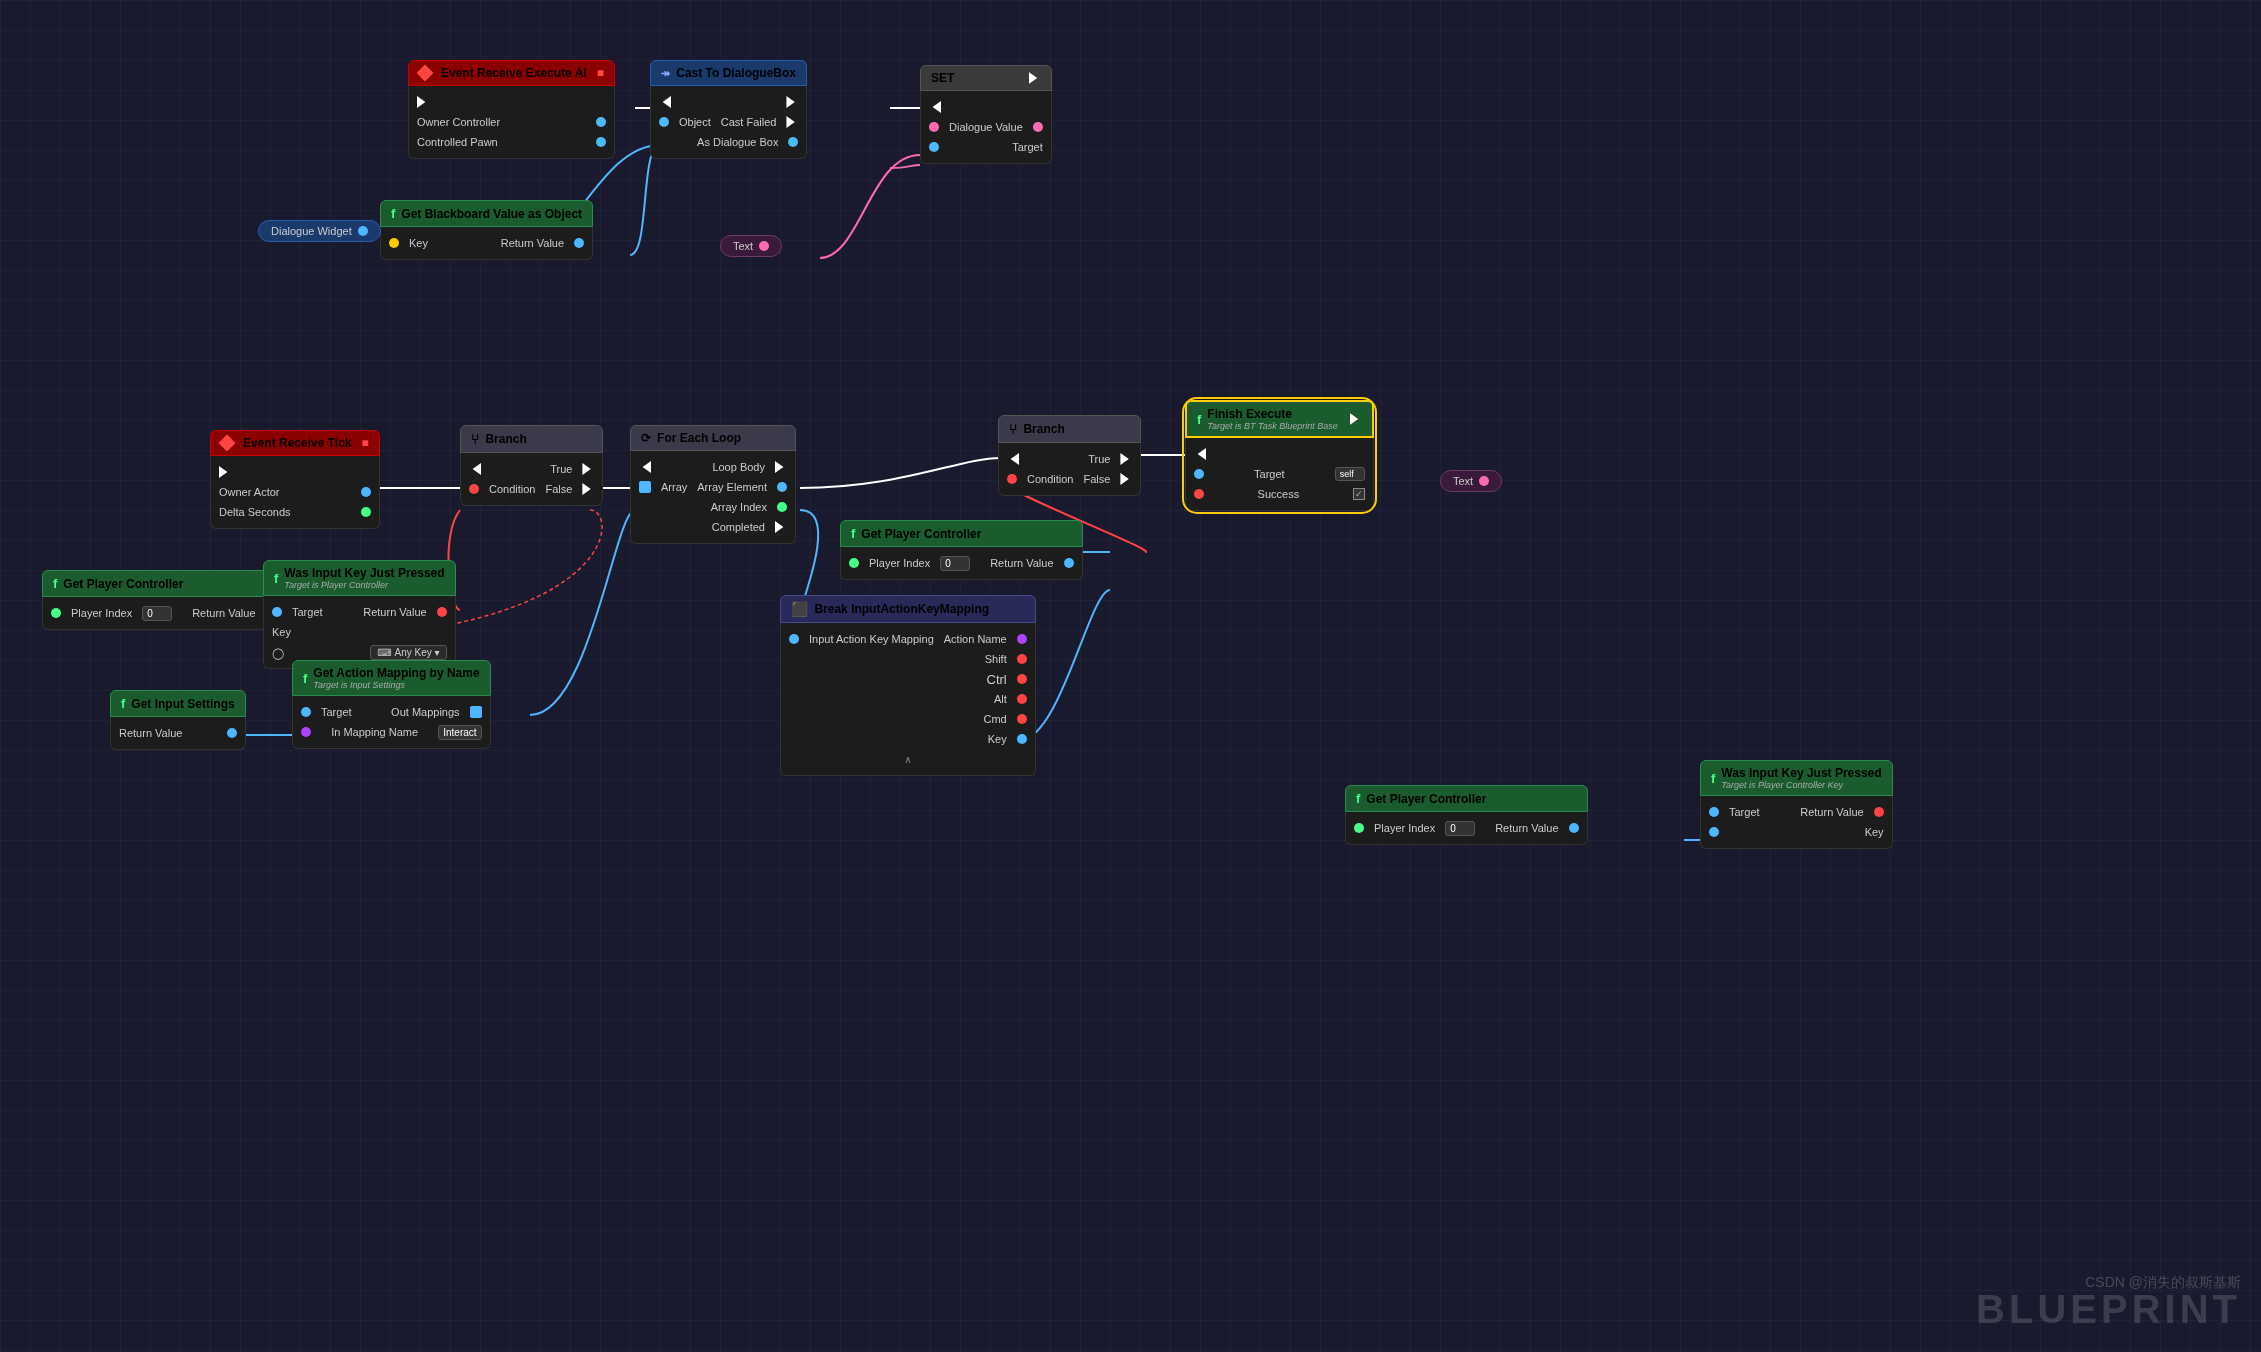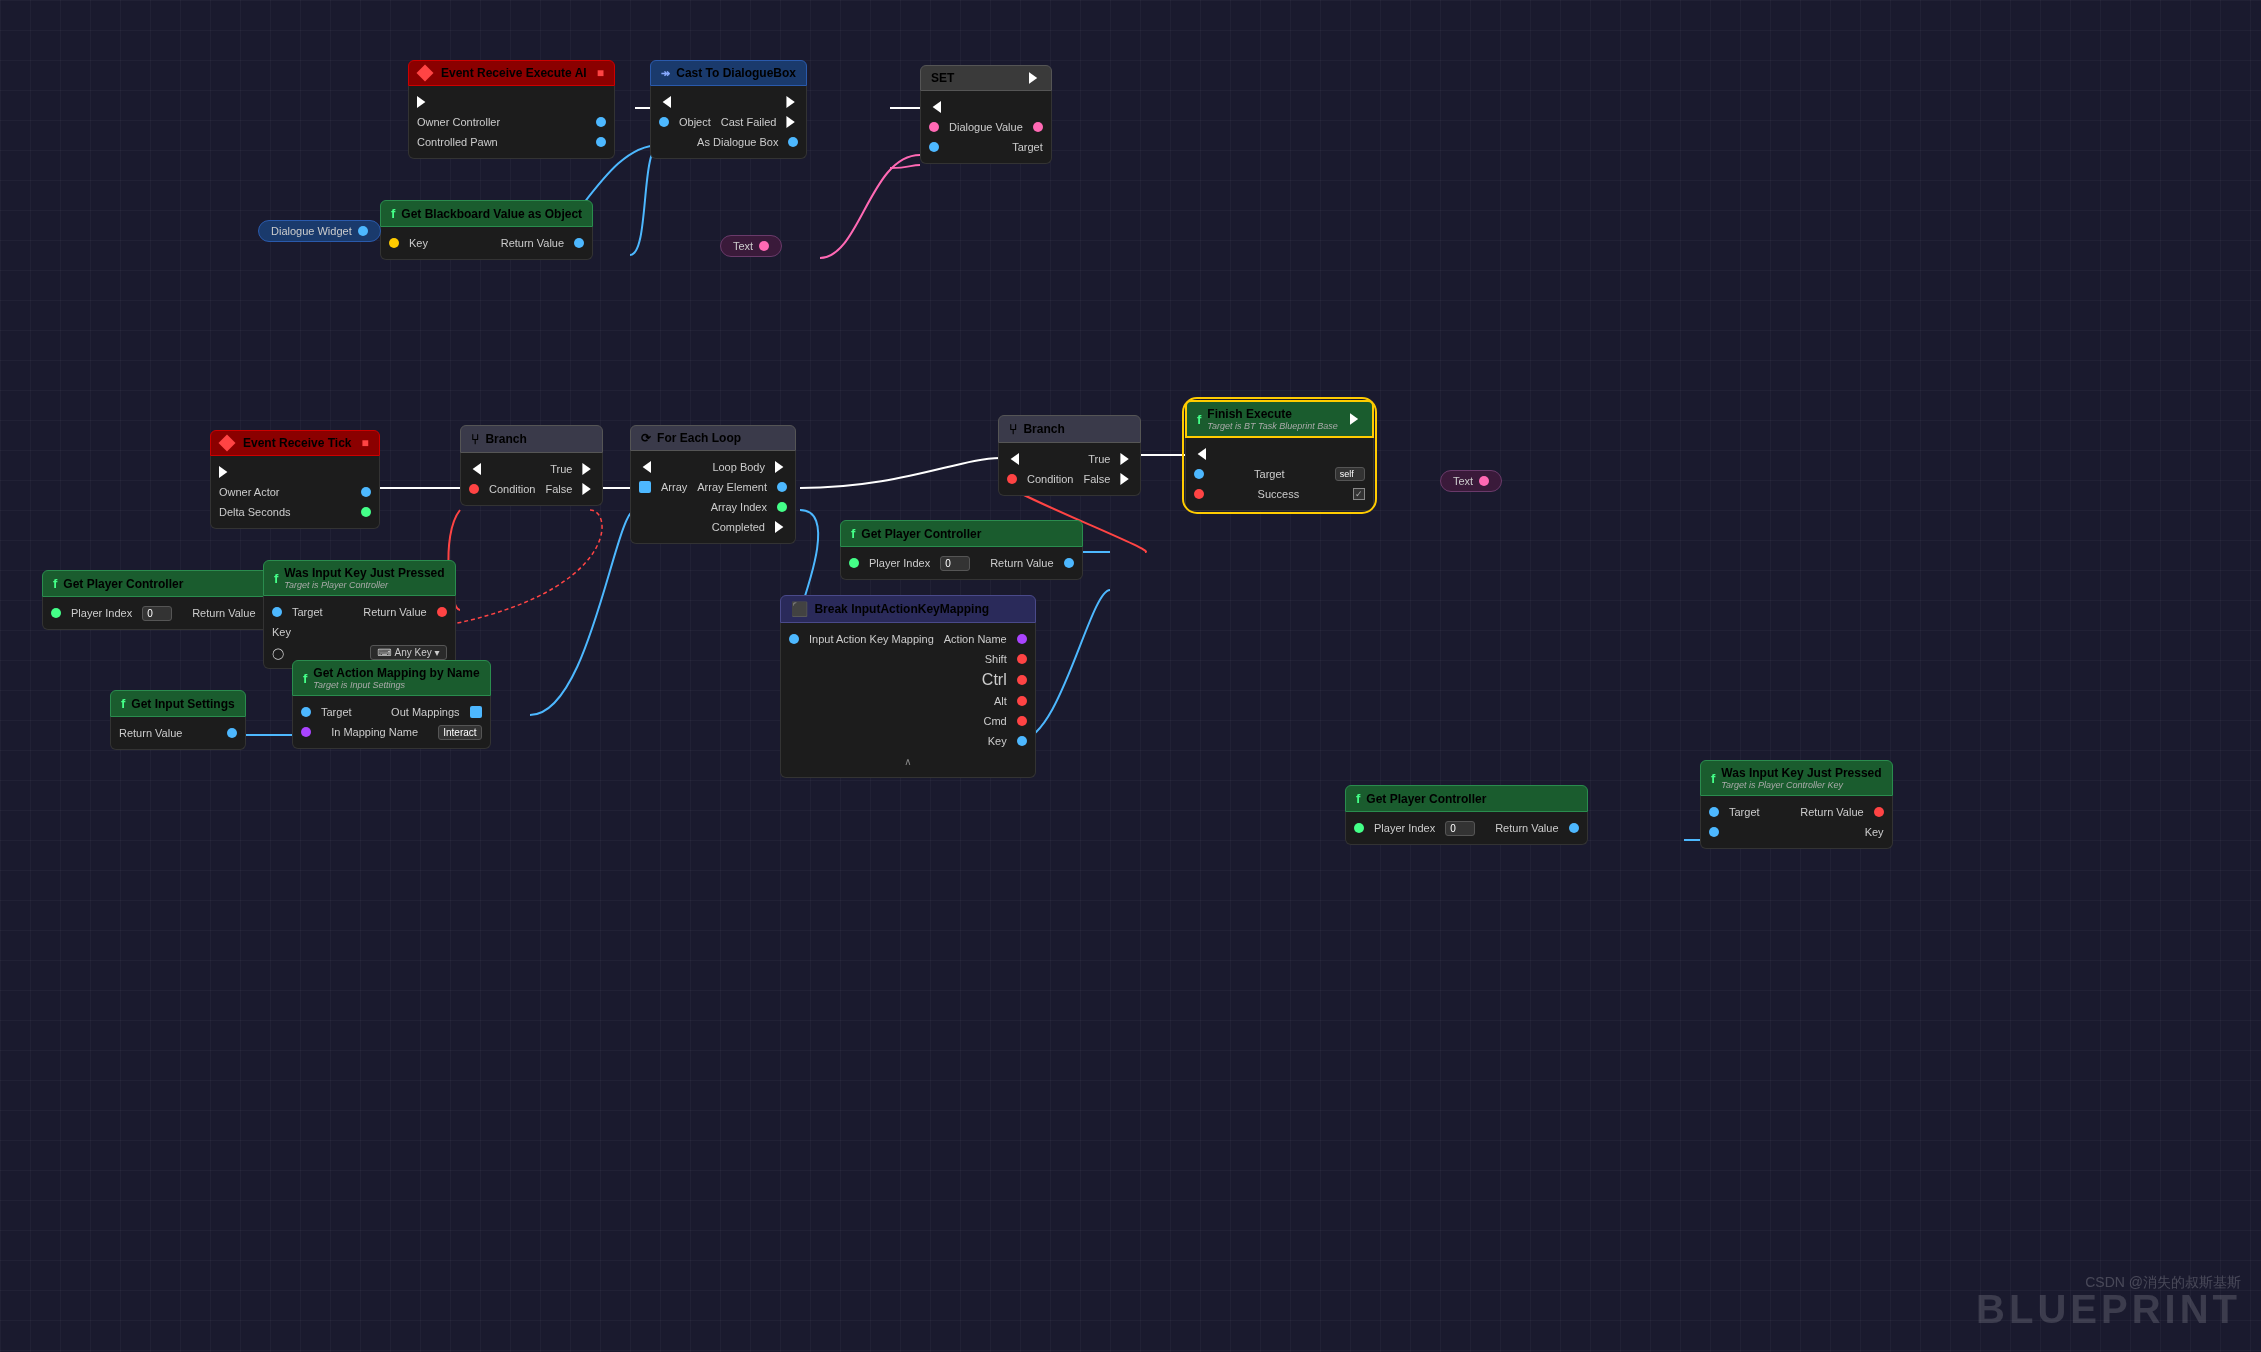--- a/index.html
+++ b/index.html
@@ -561,21 +561,21 @@
       <span style="color:#ccc;font-size:11px;">Action Name</span>
       <span class="pin pin-purple"></span>
     </div>
     <div class="node-row">
       <span style="flex:1"></span>
       <span style="color:#ccc;font-size:11px;">Shift</span>
       <span class="pin pin-red"></span>
     </div>
     <div class="node-row">
       <span style="flex:1"></span>
-      <span style="color:#ccc;font-size:16px;padding-left:16px;">Ctrl</span>
+      <span style="color:#ccc;font-size:13px;padding-left:16px;">Ctrl</span>
       <span class="pin pin-red"></span>
     </div>
     <div class="node-row">
       <span style="flex:1"></span>
       <span style="color:#ccc;font-size:11px;">Alt</span>
       <span class="pin pin-red"></span>
     </div>
     <div class="node-row">
       <span style="flex:1"></span>
       <span style="color:#ccc;font-size:11px;padding-left:24px;">Cmd</span>

